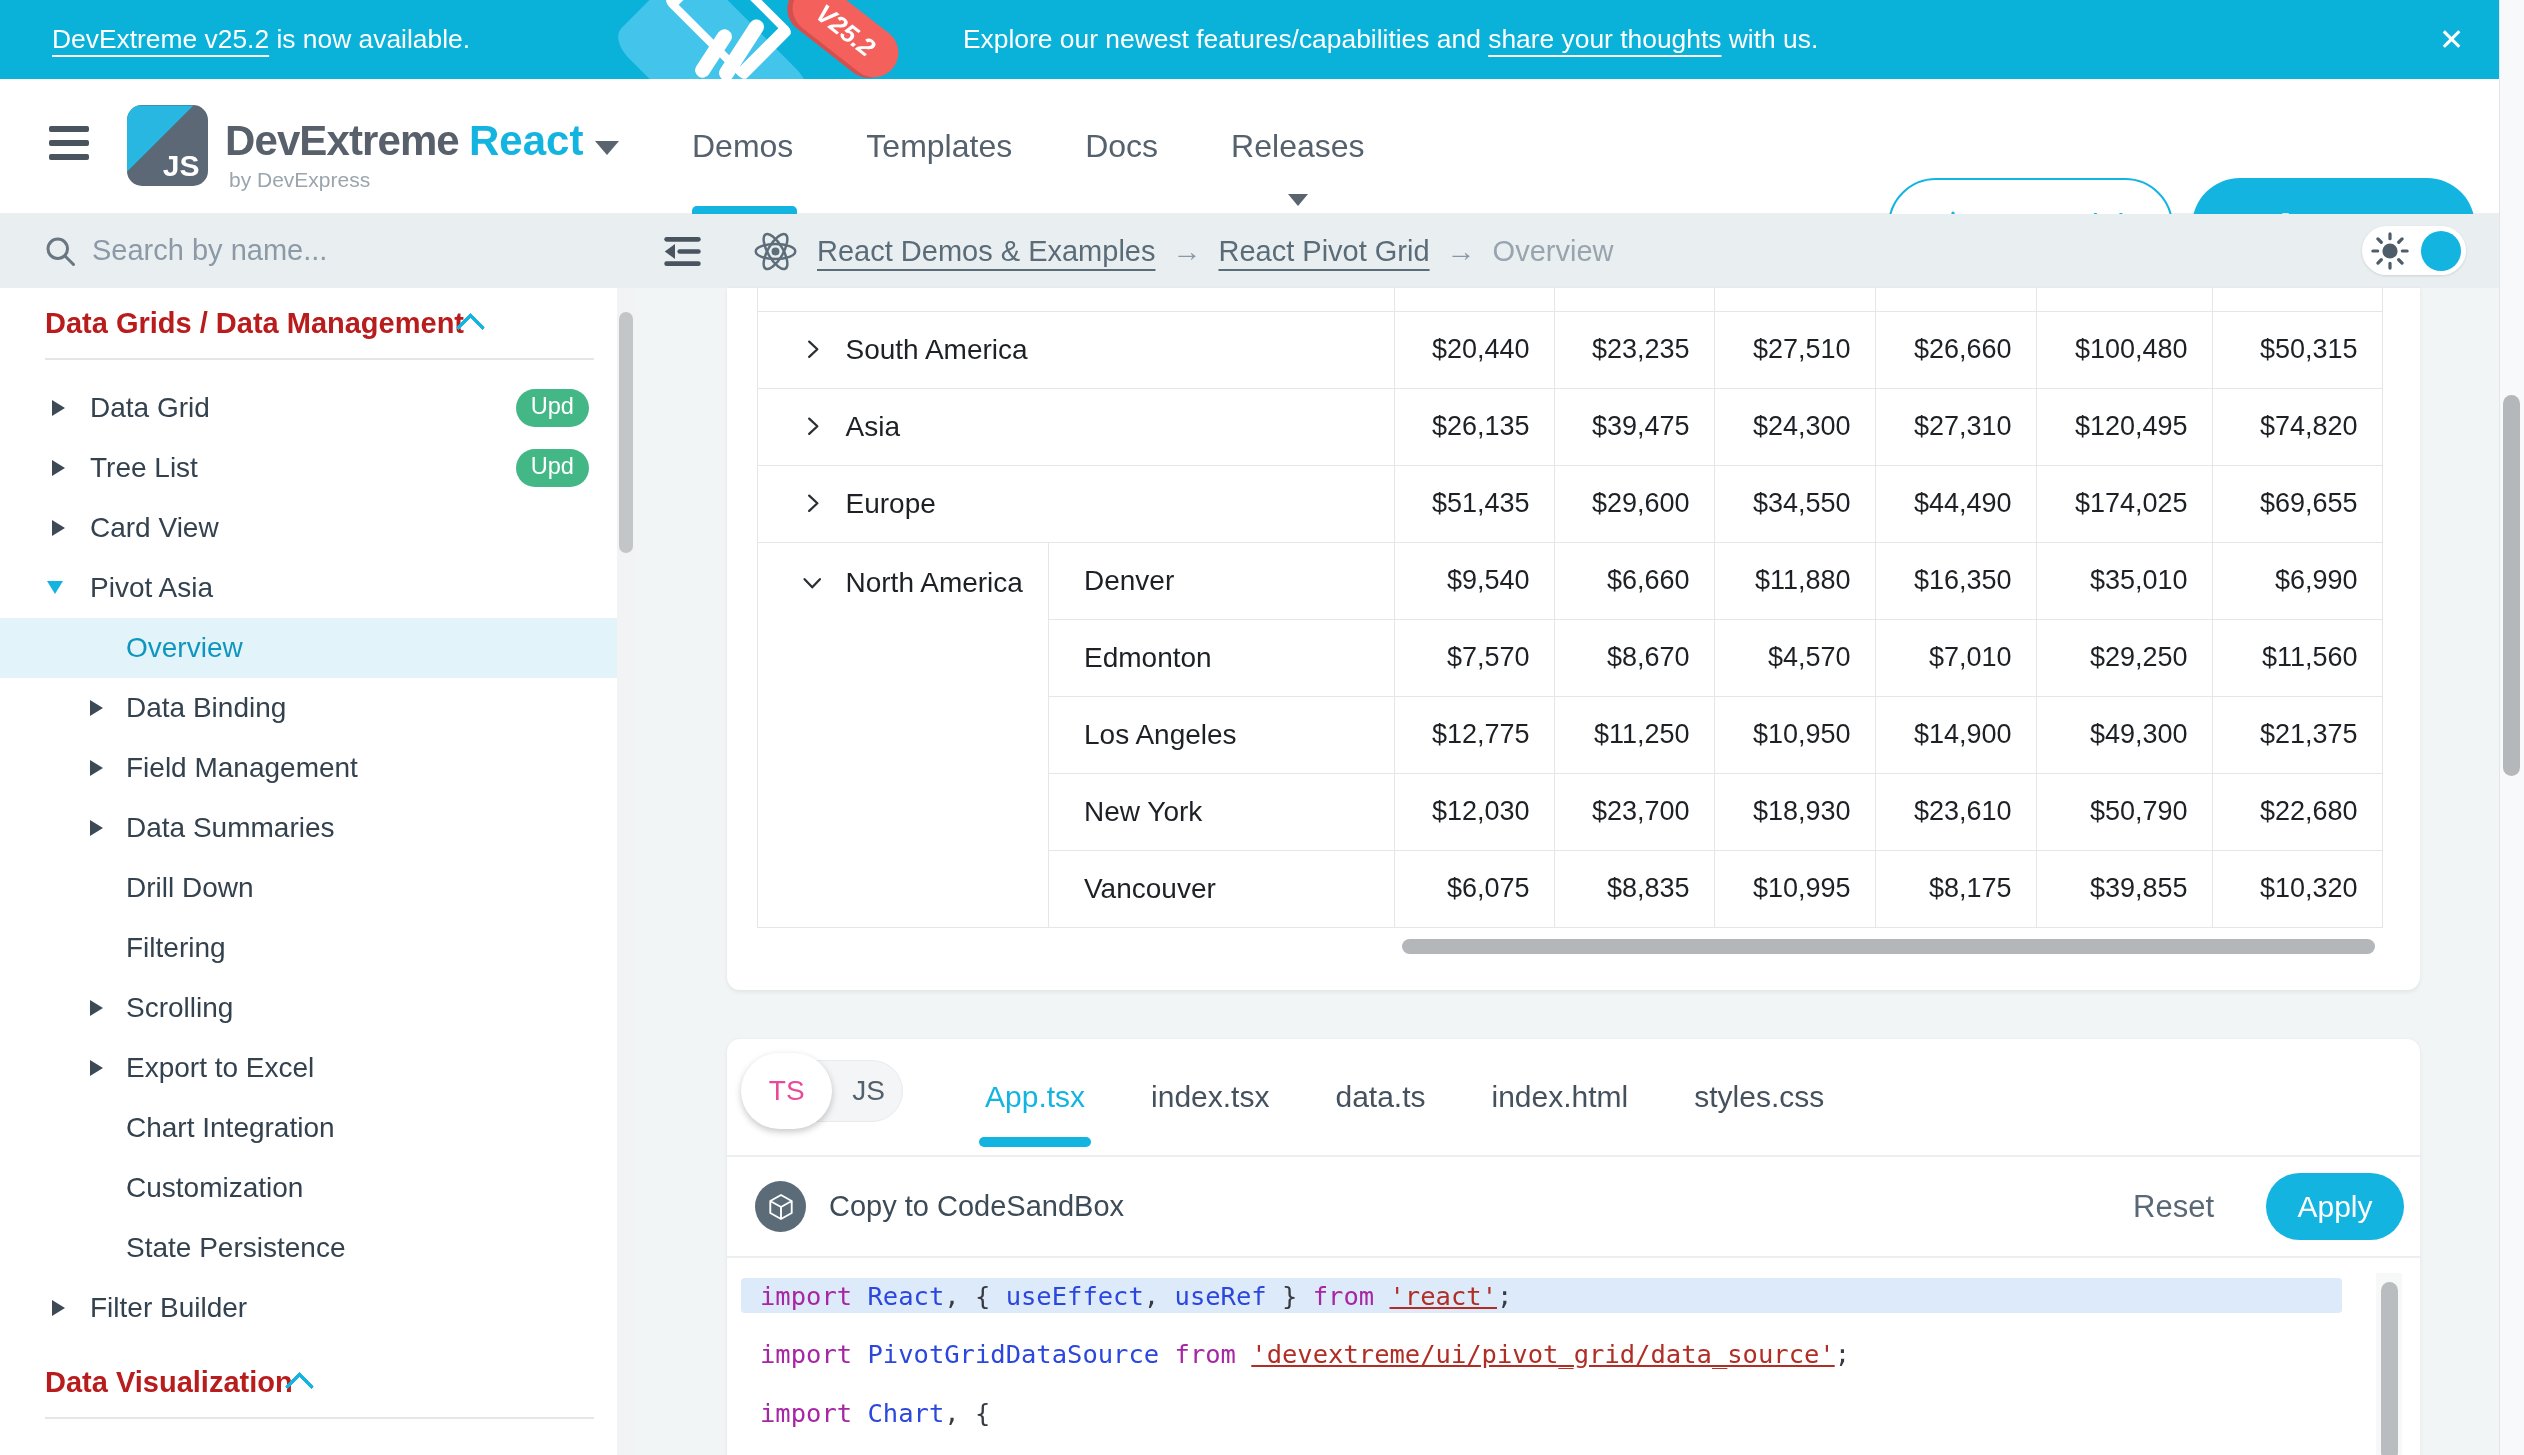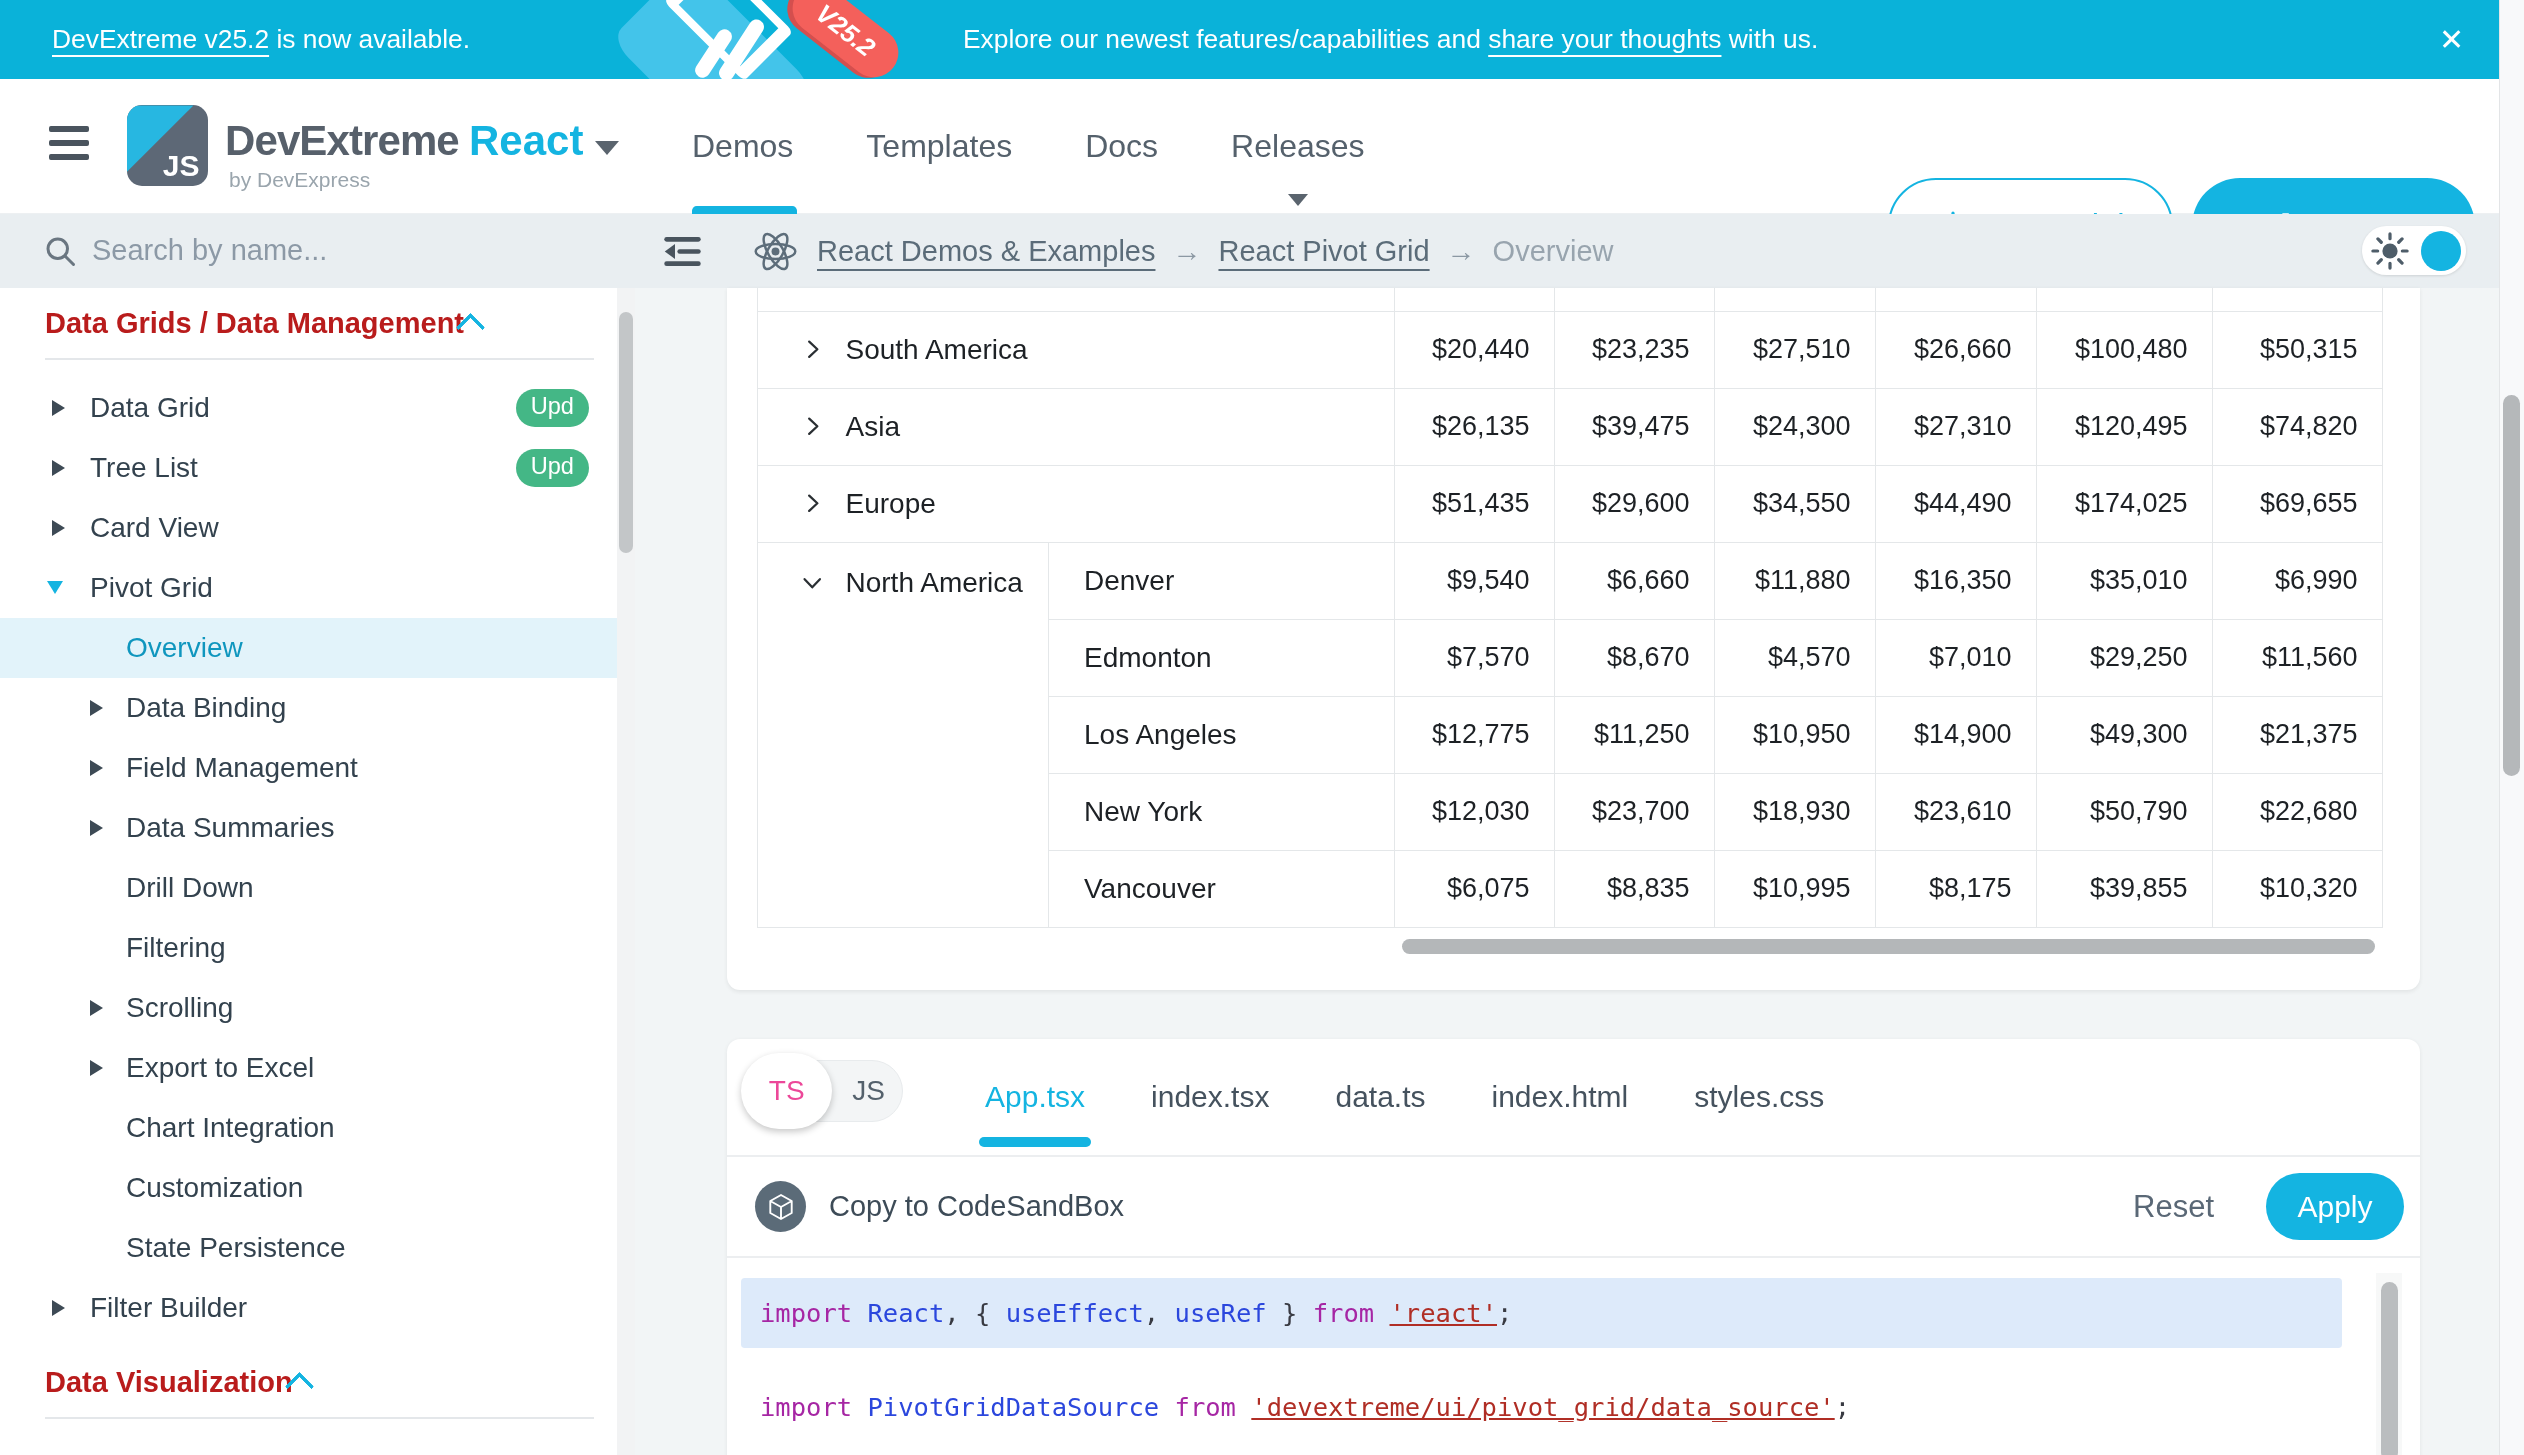--- a/index.html
+++ b/index.html
@@ -101,21 +101,21 @@
   .file-tab{position:relative;height:100%;display:flex;align-items:center;font-size:30px;color:#45525e;cursor:pointer;}
   .file-tab.active{color:var(--accent);}
   .file-tab.active::after{content:'';position:absolute;left:-5.7px;right:-5.7px;bottom:7.6px;height:10.4px;border-radius:5.7px;background:var(--accent);}
   .tab-divider{position:absolute;left:0;top:116px;width:1693px;height:1.9px;background:#eceef0;}
   .cs-icon{position:absolute;left:28px;top:142px;width:51px;height:51px;border-radius:50%;background:#5b6b78;display:flex;align-items:center;justify-content:center;cursor:pointer;}
   .cs-label{position:absolute;left:102px;top:118px;height:99px;display:flex;align-items:center;font-size:29px;color:#3d4b57;cursor:pointer;}
   .reset-btn{position:absolute;right:206px;top:118px;height:99px;display:flex;align-items:center;font-size:31px;color:#5a6876;cursor:pointer;}
   .apply-btn{position:absolute;right:16px;top:134px;width:138px;height:67px;background:var(--accent);border-radius:34px;display:flex;align-items:center;justify-content:center;color:#fff;font-size:30px;cursor:pointer;}
   .toolbar-divider{position:absolute;left:0;top:217px;width:1693px;height:1.9px;background:#eceef0;}
   .code-lines{position:absolute;left:14px;right:78px;top:239px;font-family:"DejaVu Sans Mono",monospace;font-size:25.5px;}
-  .code-line{height:70px;margin-bottom:23.6px;display:flex;align-items:center;padding-left:19px;white-space:pre;border-radius:3.8px;}
+  .code-line{height:35px;margin-bottom:23.6px;display:flex;align-items:center;padding-left:19px;white-space:pre;border-radius:3.8px;}
   .code-line.hl{background:var(--hl);}
   .tk-kw{color:var(--kw);} .tk-id{color:var(--id);} .tk-str{color:var(--str);text-decoration:underline;} .tk-pn{color:var(--pn);}
   .code-scroll-track{position:absolute;left:1649px;top:234px;width:26.4px;height:238px;background:#f7f8f8;}
   .code-scroll-thumb{position:absolute;left:4.7px;top:9.4px;width:17px;height:179px;border-radius:8.5px;background:#babdbf;cursor:pointer;}
 
   
   .main-scroll{position:absolute;right:0;top:0;width:26.4px;height:1456px;background:#f8f9fa;border-left:1.9px solid #e3e5e7;}
   .main-thumb{position:absolute;left:3.8px;top:395px;width:17px;height:381px;border-radius:8.5px;background:#b5b8ba;cursor:pointer;}
 </style>
 </head>
@@ -228,21 +228,21 @@
           <span class="tri-right"></span>
           <span class="lbl">Tree List</span>
           <span class="badge">Upd</span>
         </div>
         <div class="side-item">
           <span class="tri-right"></span>
           <span class="lbl">Card View</span>
         </div>
         <div class="side-item">
           <span class="tri-down"></span>
-          <span class="lbl">Pivot Grid</span>
+          <span class="lbl">Pivot Asia</span>
         </div>
         <div class="side-item lvl2 selected">
           <span class="lbl">Overview</span>
         </div>
         <div class="side-item lvl2">
           <span class="tri-right"></span>
           <span class="lbl">Data Binding</span>
         </div>
         <div class="side-item lvl2">
           <span class="tri-right"></span>

